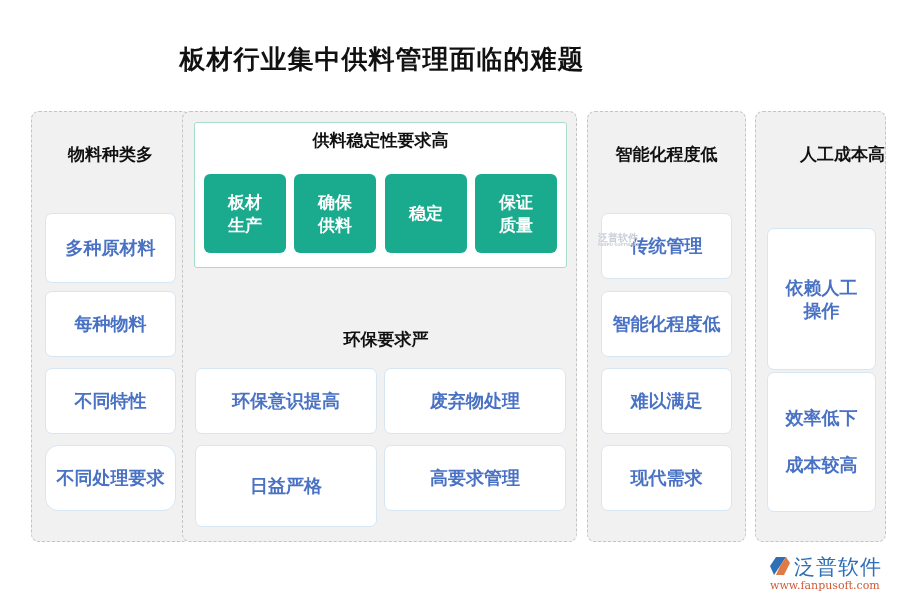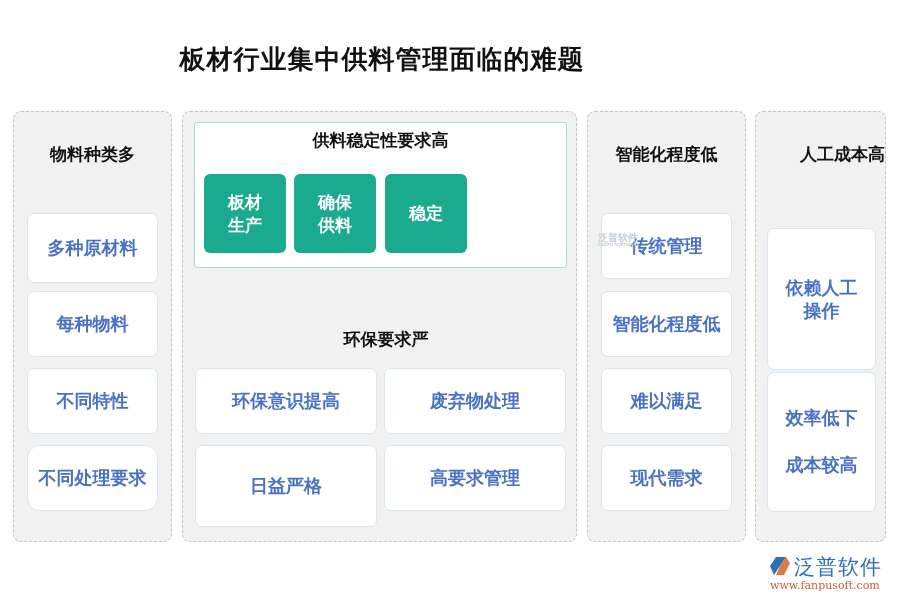--- a/index.html
+++ b/index.html
@@ -61,21 +61,21 @@
   .logo-url {
     position: absolute; left: 2px; top: 26px; font-size: 11px; color: #d05a35;
     font-family: "DejaVu Serif", "Liberation Serif", serif;
   }
 </style>
 </head>
 <body>
 
 <div class="title">板材行业集中供料管理面临的难题</div>
 
-<div class="col" style="left:13px; top:111px; width:159px; height:431px;">
+<div class="col" style="left:31px; top:111px; width:159px; height:431px;">
   <div class="col-head" style="top:31px;">物料种类多</div>
   <div class="card" style="left:13px; top:101px; width:131px; height:70px;">多种原材料</div>
   <div class="card" style="left:13px; top:179px; width:131px; height:66px;">每种物料</div>
   <div class="card" style="left:13px; top:256px; width:131px; height:66px;">不同特性</div>
   <div class="card" style="left:13px; top:333px; width:131px; height:66px;border-radius:13px;">不同处理要求</div>
 </div>
 
 <div class="col" style="left:182px; top:111px; width:395px; height:431px;"></div>
 
 <div class="supply-box">
@@ -88,20 +88,26 @@
   </div>
   <div class="tile" style="left:99px;">
     <div>
       <div>确保</div>
       <div>供料</div>
     </div>
   </div>
   <div class="tile" style="left:190px;">
     <div>
       <div>稳定</div>
+    </div>
+  </div>
+  <div class="tile" style="left:280px;">
+    <div>
+      <div>保证</div>
+      <div>质量</div>
     </div>
   </div>
 </div>
 
 <div class="col-head" style="left:182px; width:395px; top:328px;padding-left:13px;">环保要求严</div>
 <div class="card" style="left:195px; top:368px; width:182px; height:66px;text-align:right;">环保意识提高</div>
 <div class="card" style="left:384px; top:368px; width:182px; height:66px;">废弃物处理</div>
 <div class="card" style="left:195px; top:445px; width:182px; height:82px;">日益严格</div>
 <div class="card" style="left:384px; top:445px; width:182px; height:66px;">高要求管理</div>
 

